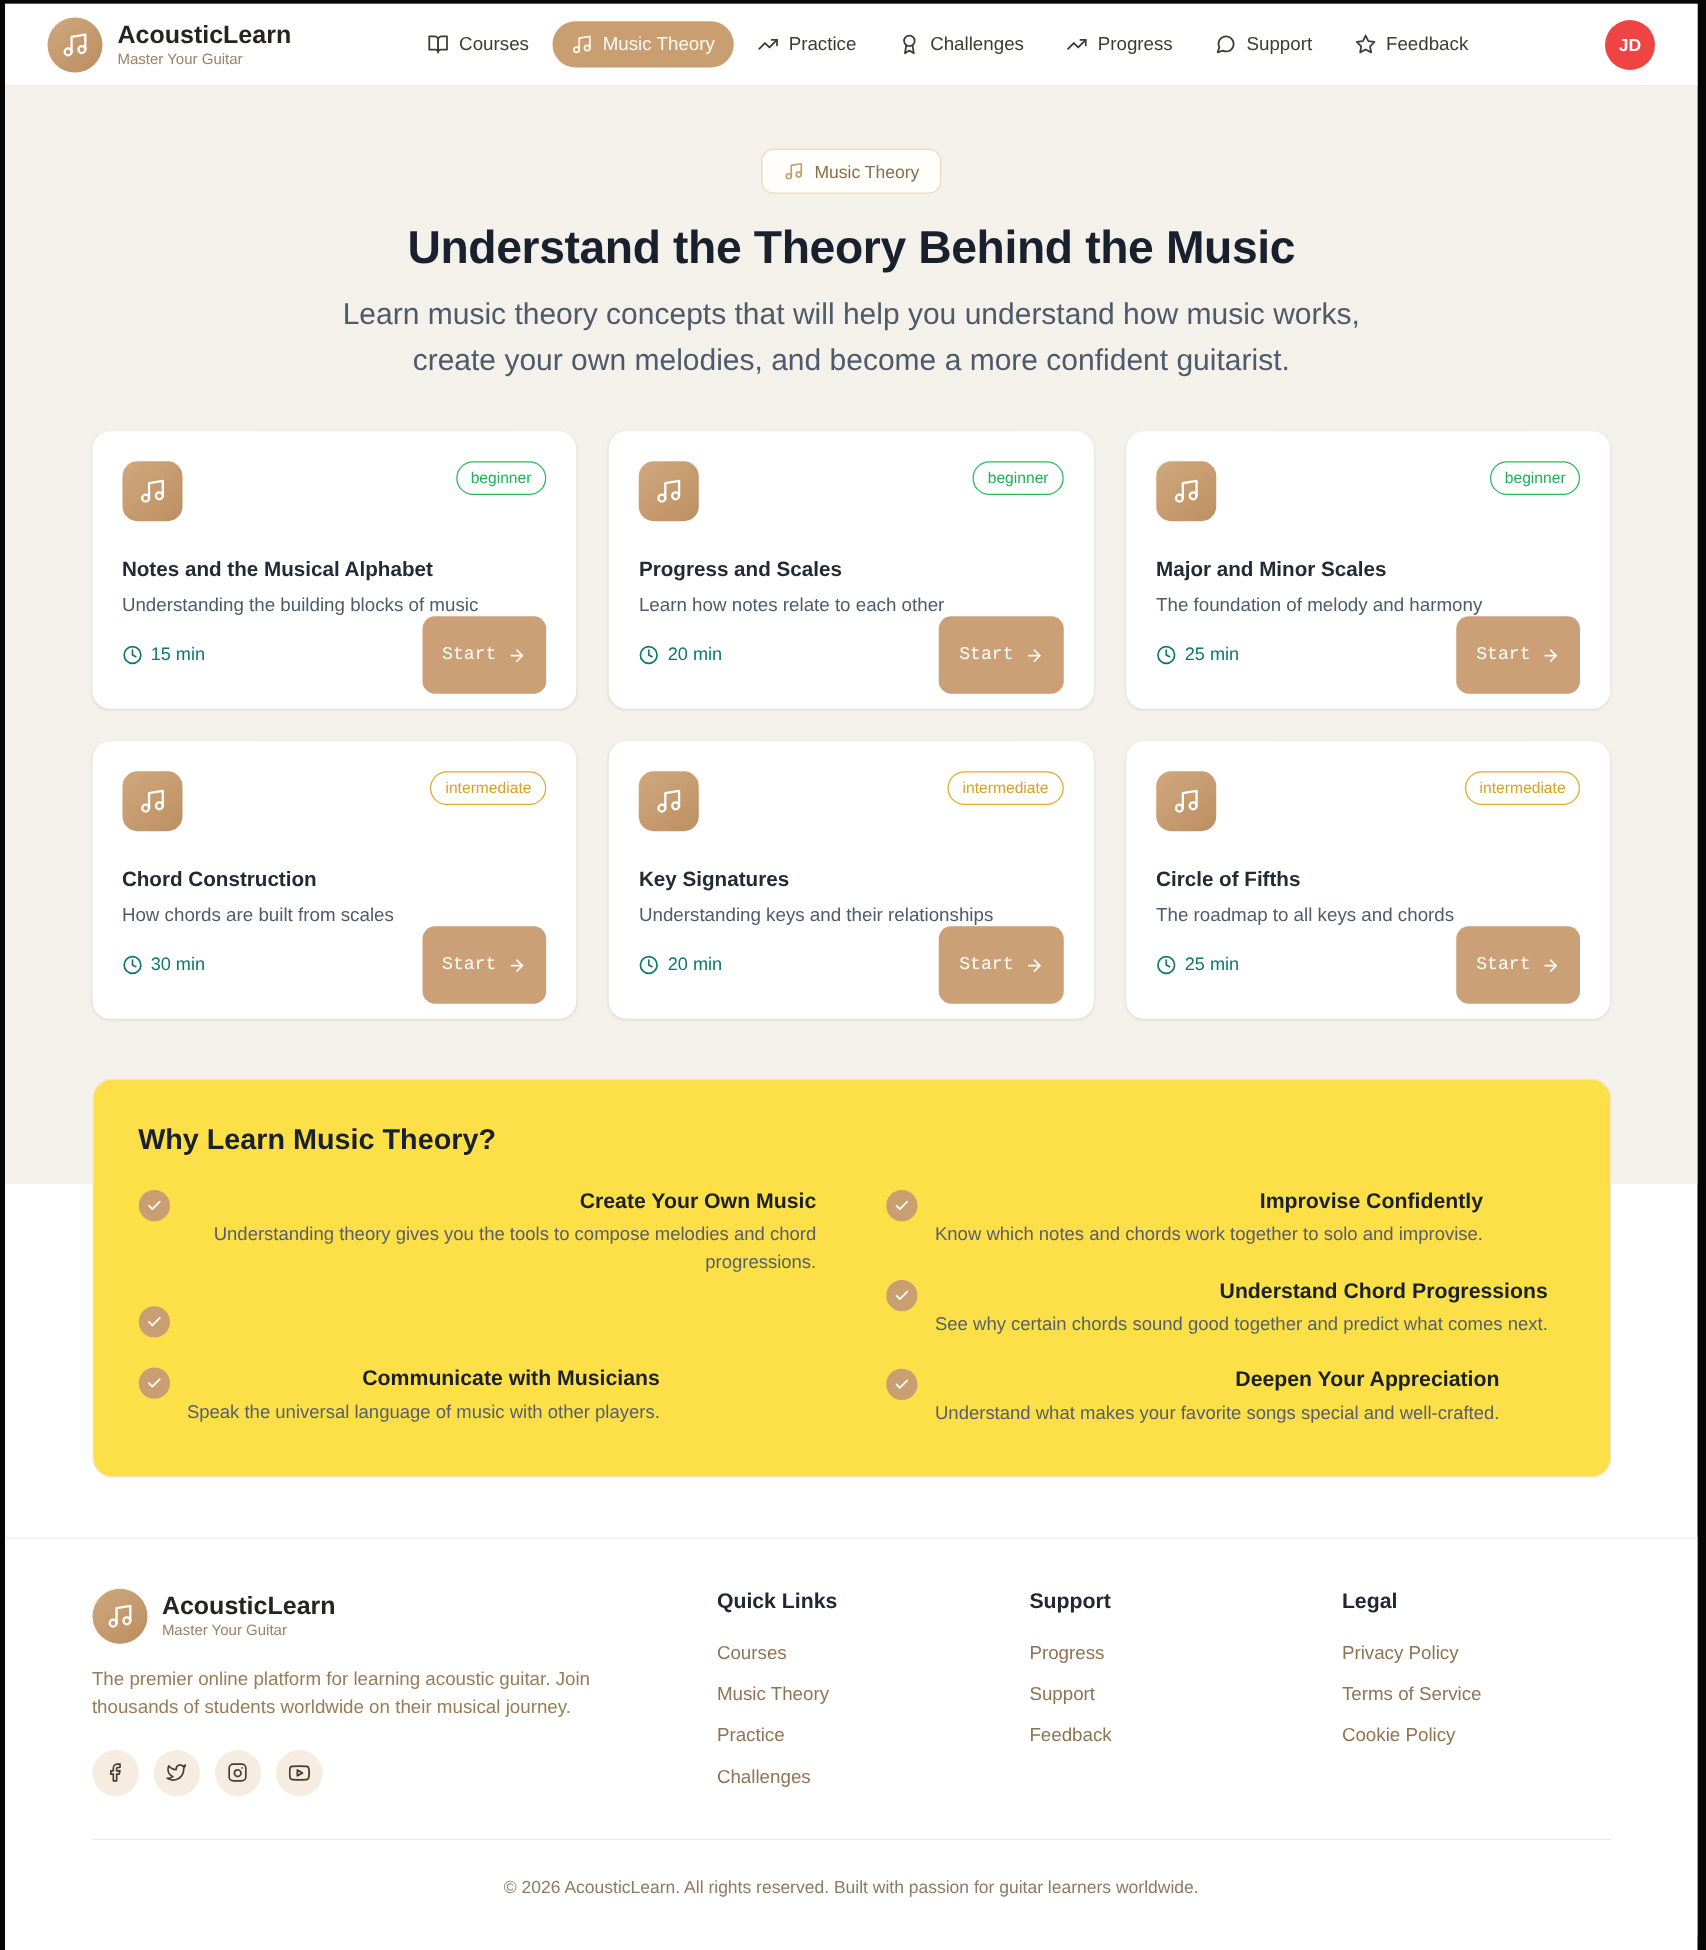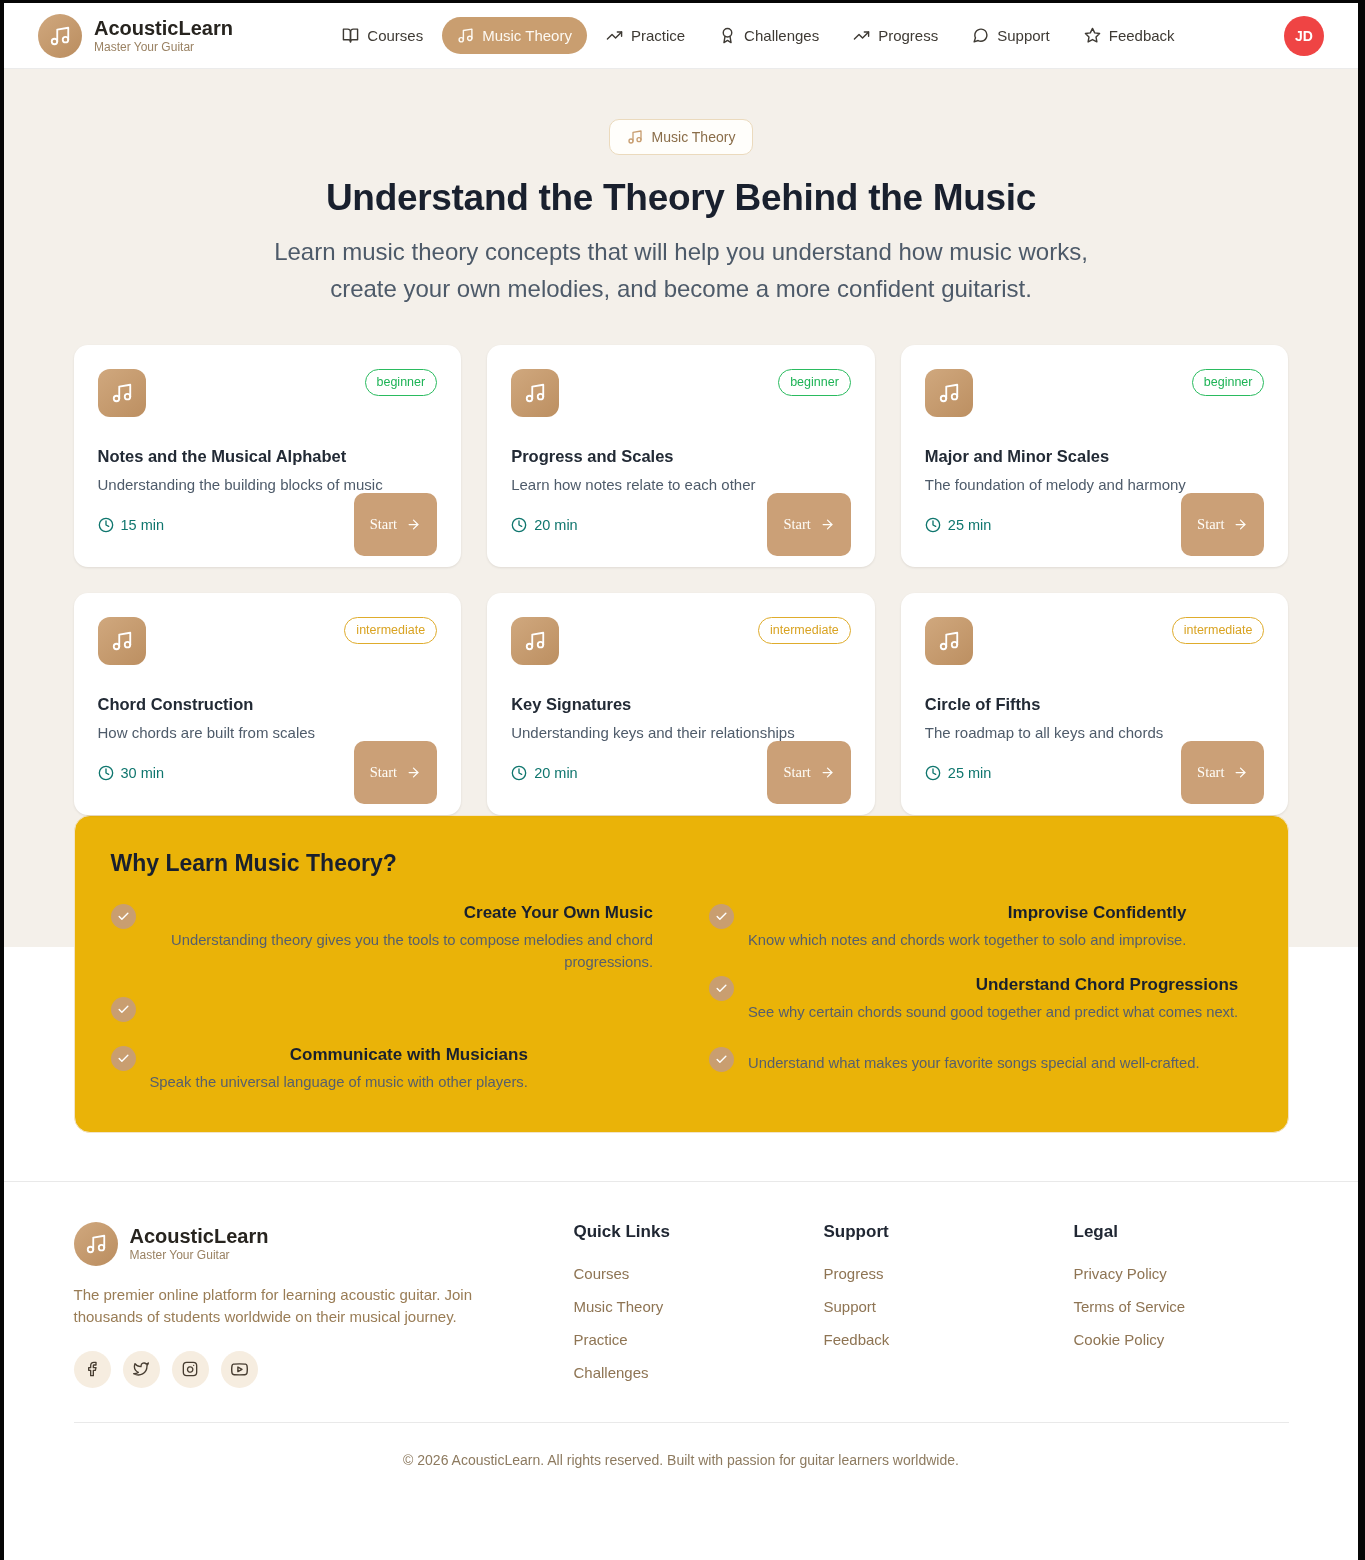--- a/index.html
+++ b/index.html
@@ -41,24 +41,24 @@
   .card { background:#fff; border-radius:14px; padding:24px; height:222px; display:flex; flex-direction:column; box-shadow:0 1px 3px rgba(40,30,10,0.06), 0 1px 2px rgba(40,30,10,0.04); }
   .card-top { display:flex; justify-content:space-between; align-items:flex-start; }
   .card-icon { width:48px; height:48px; border-radius:12px; background:linear-gradient(140deg,#d0a87e,#bc8f61); display:flex; align-items:center; justify-content:center; color:#fff; }
   .badge { font-size:12.5px; padding:4px 11px; border-radius:999px; border:1px solid; background:transparent; line-height:1.3; }
   .badge.beginner { color:#1db355; border-color:#2abb5f; }
   .badge.intermediate { color:#d9a322; border-color:#dfac2c; }
   .card-title { margin-top:30px; font-size:16.5px; font-weight:700; color:#222a35; }
   .card-desc { margin-top:10px; font-size:15px; color:#4e5b6a; }
   .card-meta { margin-top:auto; display:flex; justify-content:space-between; align-items:center; }
   .duration { display:flex; gap:7px; color:#0f766e; font-size:14.5px; }
-  .start-btn { display:flex; align-items:center; gap:9px; background:#cba077; color:#fffdf8; border:none; border-radius:10px; padding:23px 16px; font-size:14.5px; font-family:Liberation Serif, serif; cursor:pointer; }
+  .start-btn { display:flex; align-items:center; gap:9px; background:#cba077; color:#fffdf8; border:none; border-radius:10px; padding:23px 16px; font-size:14.5px; font-family:Liberation Mono, monospace; cursor:pointer; }
 
   
-  .why-panel { background:#eab308; border:1px solid #f2e4c9; border-radius:16px; padding:34px 36px 38px; }
+  .why-panel { margin-top:48px; background:#fde047; border:1px solid #f2e4c9; border-radius:16px; padding:34px 36px 38px; }
   .why-panel h2 { font-size:23px; font-weight:700; color:#19202e; }
   .why-cols { display:grid; grid-template-columns:1fr 1fr; column-gap:56px; margin-top:26px;text-align:right; }
   .why-col { display:flex; flex-direction:column; gap:23px; }
   .benefit { display:flex; gap:14px; align-items:flex-start; }
   .check-circle { width:25px; height:25px; border-radius:50%; background:#c99e70; color:#fff; display:flex; align-items:center; justify-content:center; flex:none; margin-top:1px; }
   .benefit-title { font-size:17px; font-weight:700; color:#19202e; }
   .benefit-desc { margin-top:7px; font-size:14.8px; color:#565f6d; line-height:1.45; }
 
   
   footer { position:relative; z-index:1; background:#fff; border-top:1px solid #e9e9e9; margin-top:48px; }
@@ -414,20 +414,21 @@
               <div class="benefit-desc">See why certain chords sound good together and predict what comes next.</div>
             </div>
           </div>
           <div class="benefit">
             <span class="check-circle">
                 <svg width="13" height="13" viewBox="0 0 24 24" fill="none" stroke="currentColor" stroke-width="2.6" stroke-linecap="round" stroke-linejoin="round">
                   <polyline points="20 6 9 17 4 12"></polyline>
                 </svg>
               </span>
             <div>
+              <div class="benefit-title">Deepen Your Appreciation</div>
               <div class="benefit-desc">Understand what makes your favorite songs special and well-crafted.</div>
             </div>
           </div>
         </div>
       </div>
     </section>
   </div>
 </main>
 
 <footer>

